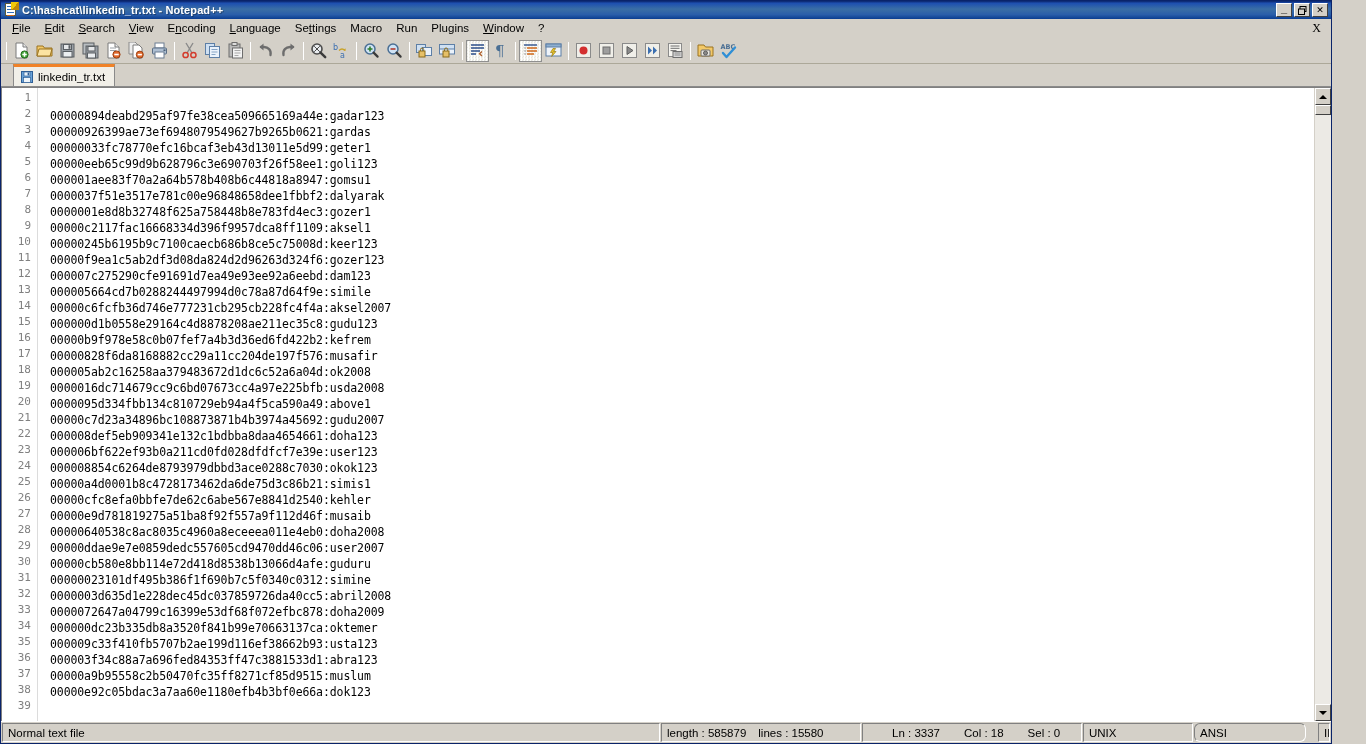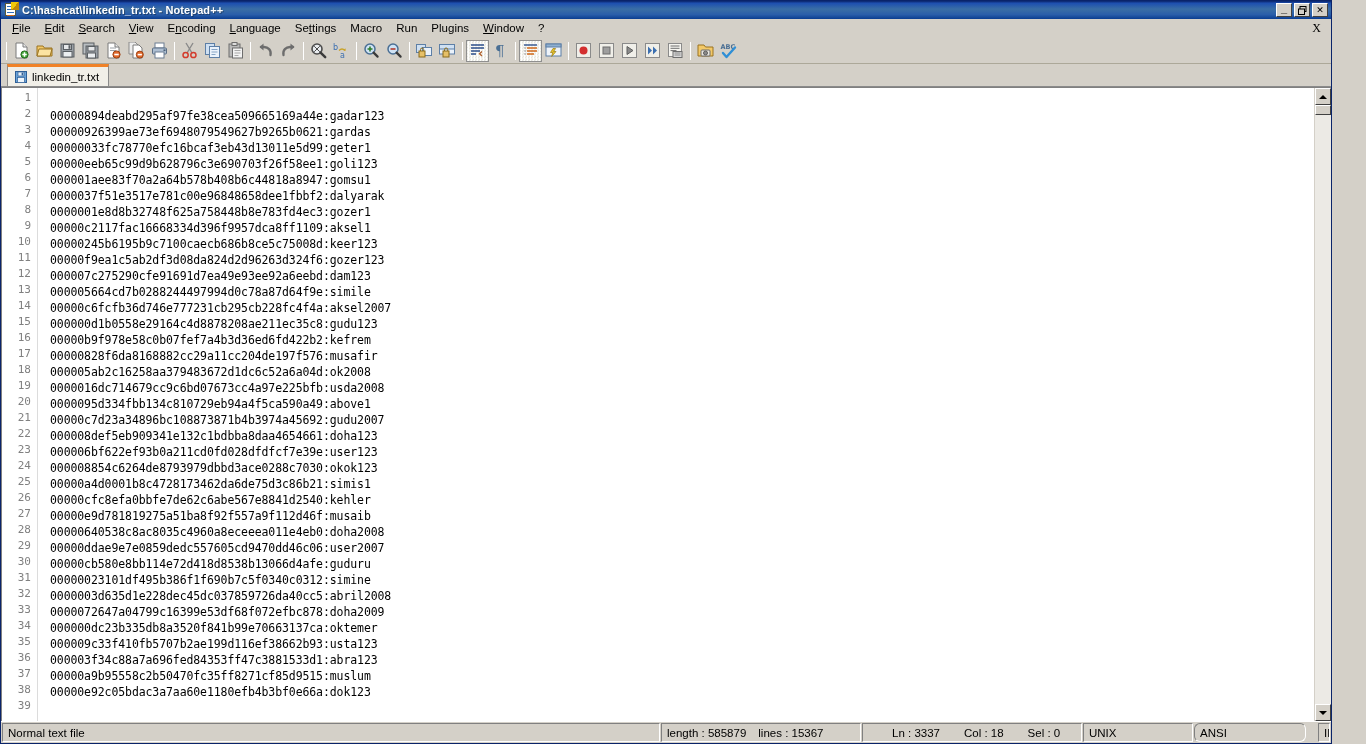--- a/index.html
+++ b/index.html
@@ -113,21 +113,21 @@
     background: #aca899;
     border-right: 1px solid #ffffff;
   }
   .tb-btn svg { display: block; }
 
   
   .tabbar {
     height: 23px; flex: 0 0 23px;
     background: #d4d0c8;
     display: flex; align-items: flex-end;
-    padding-left: 6px;
+    padding-left: 12px;
     border-bottom: 1px solid #8a8a8a;
     user-select: none;
   }
   .tab {
     height: 22px;
     display: flex; align-items: center;
     gap: 5px;
     padding: 0 9px 0 7px;
     background: #f1efe8;
     border: 1px solid #8a8a8a;
@@ -636,21 +636,21 @@
       <div class="sb-arrow">
           <div class="tri-down"></div>
         </div>
     </div>
   </div>
 
   <div class="statusbar">
     <div class="sb-cell f1">Normal text file</div>
     <div class="sb-cell f2">
       <span>length : 585879</span>
-      <span>lines : 15367</span>
+      <span>lines : 15580</span>
     </div>
     <div class="sb-cell f3">
       <span>Ln : 3337</span>
       <span>Col : 18</span>
       <span>Sel : 0</span>
     </div>
     <div class="sb-cell f4">UNIX</div>
     <div class="sb-cell f5">ANSI</div>
     <div class="sb-cell f6">INS</div>
   </div>

